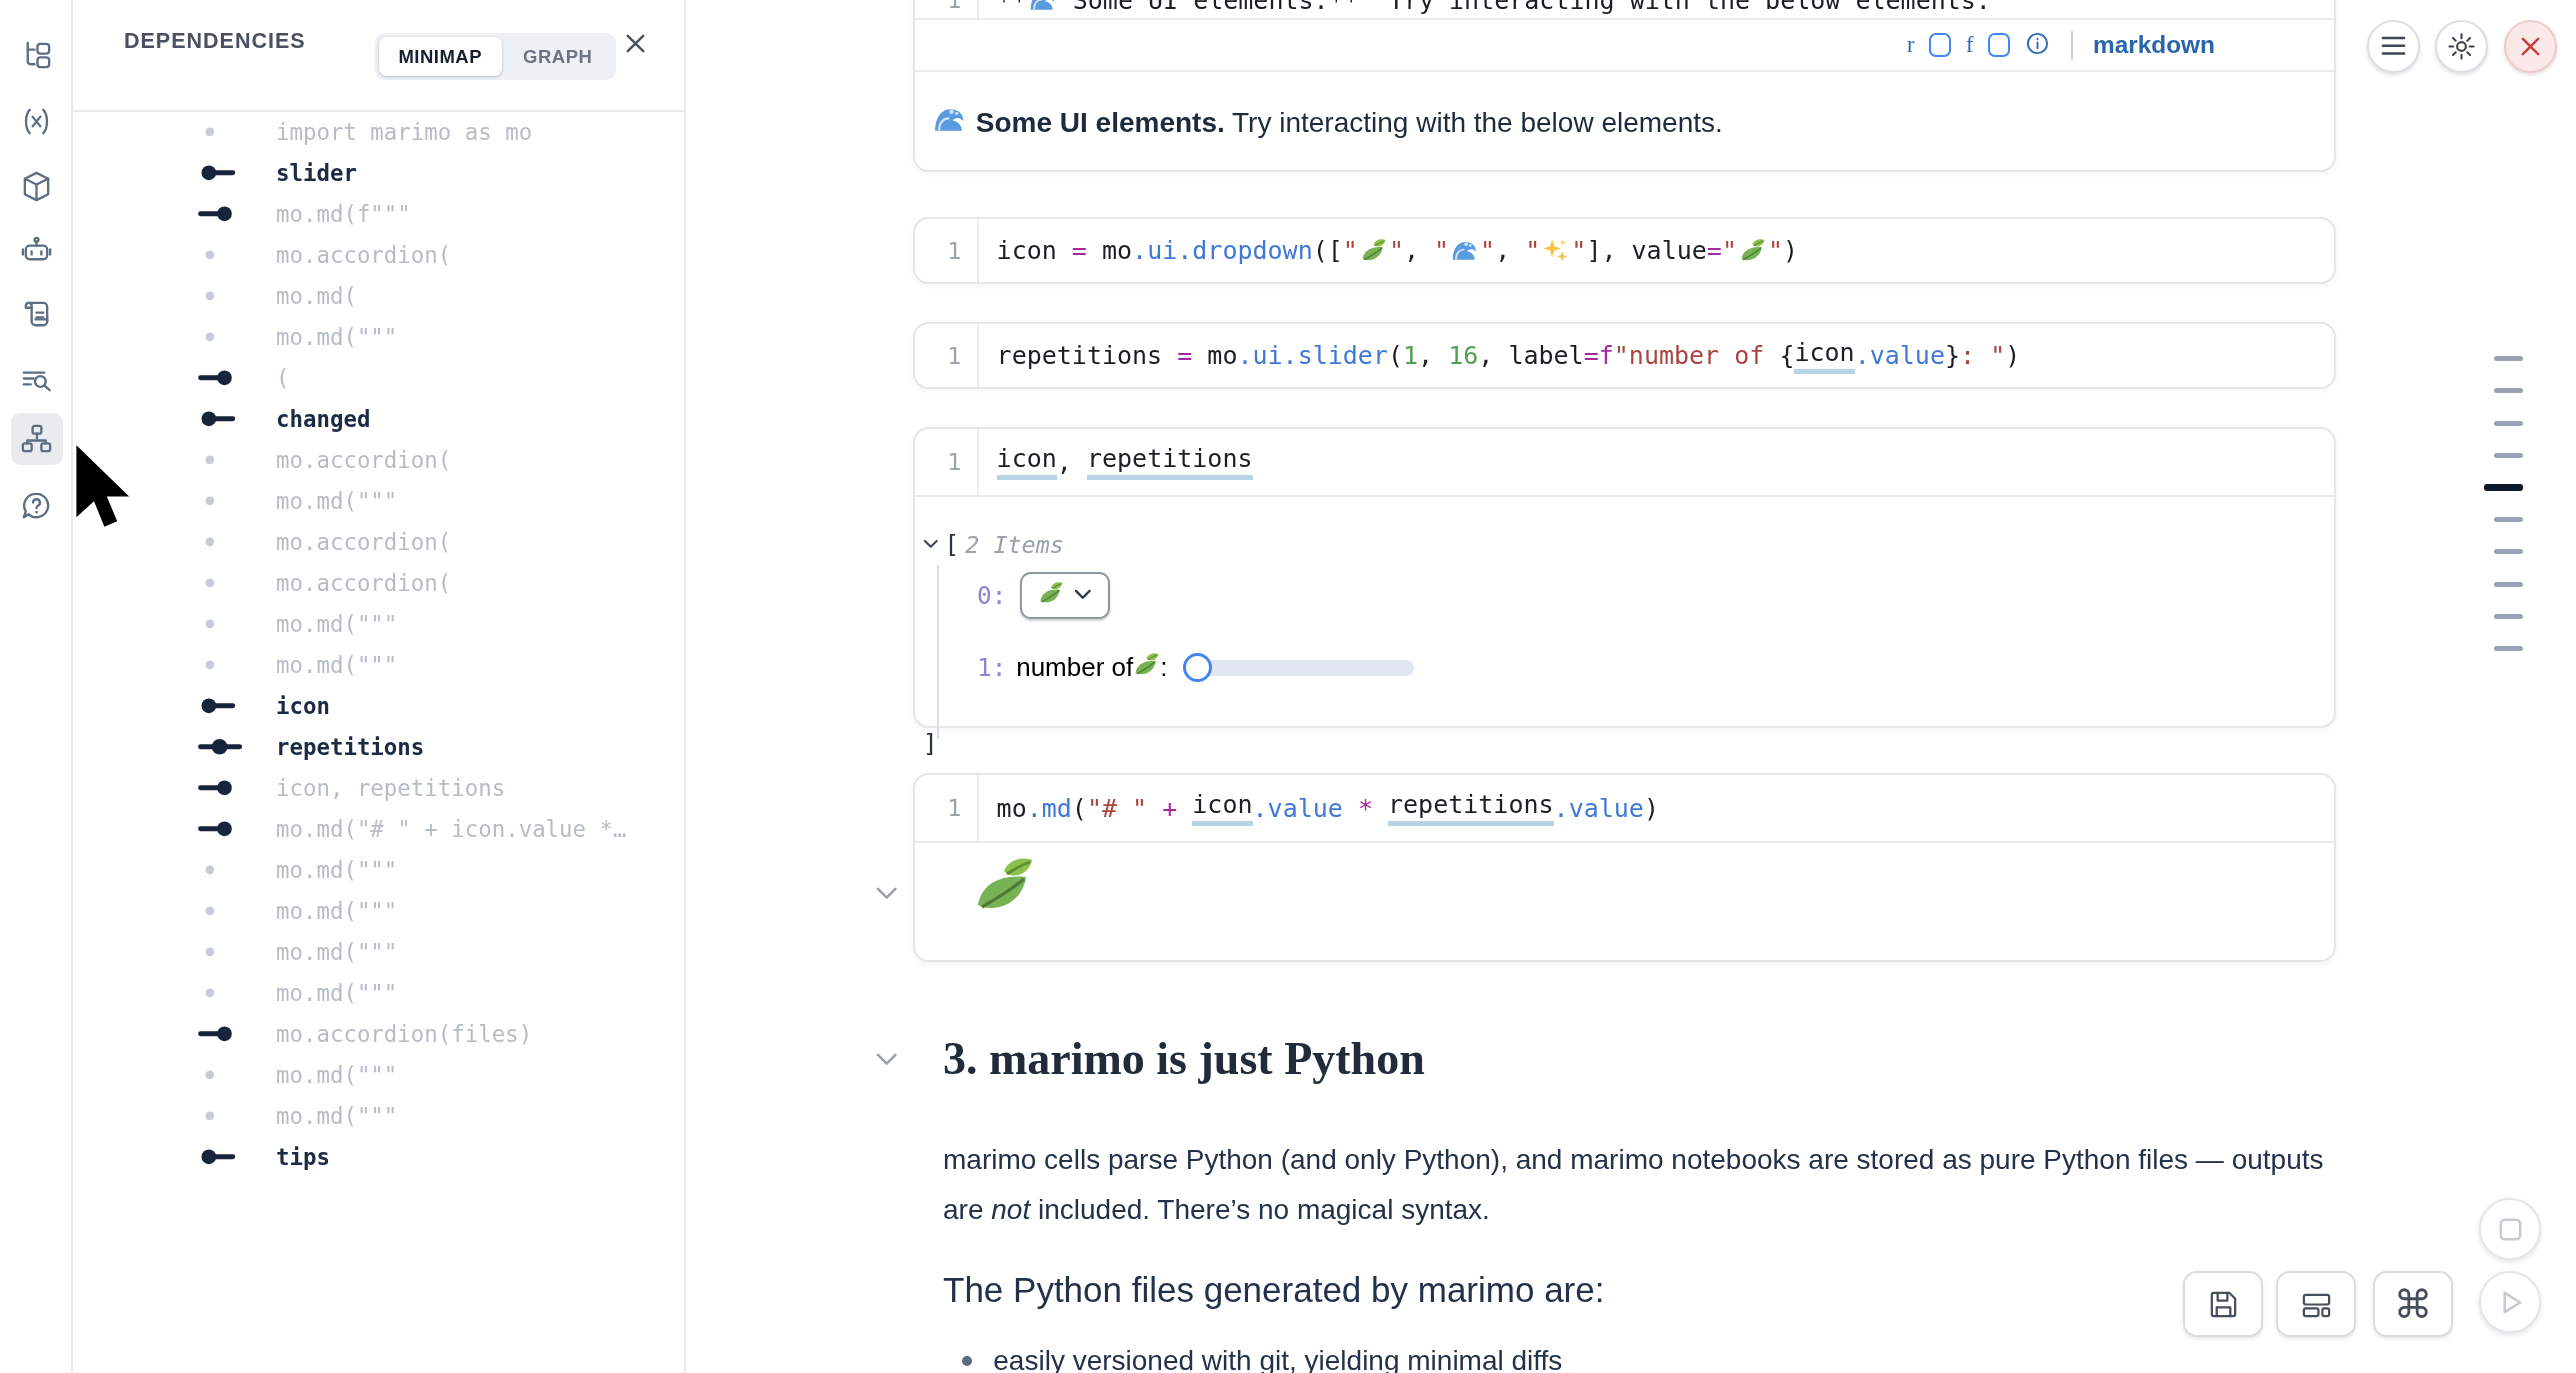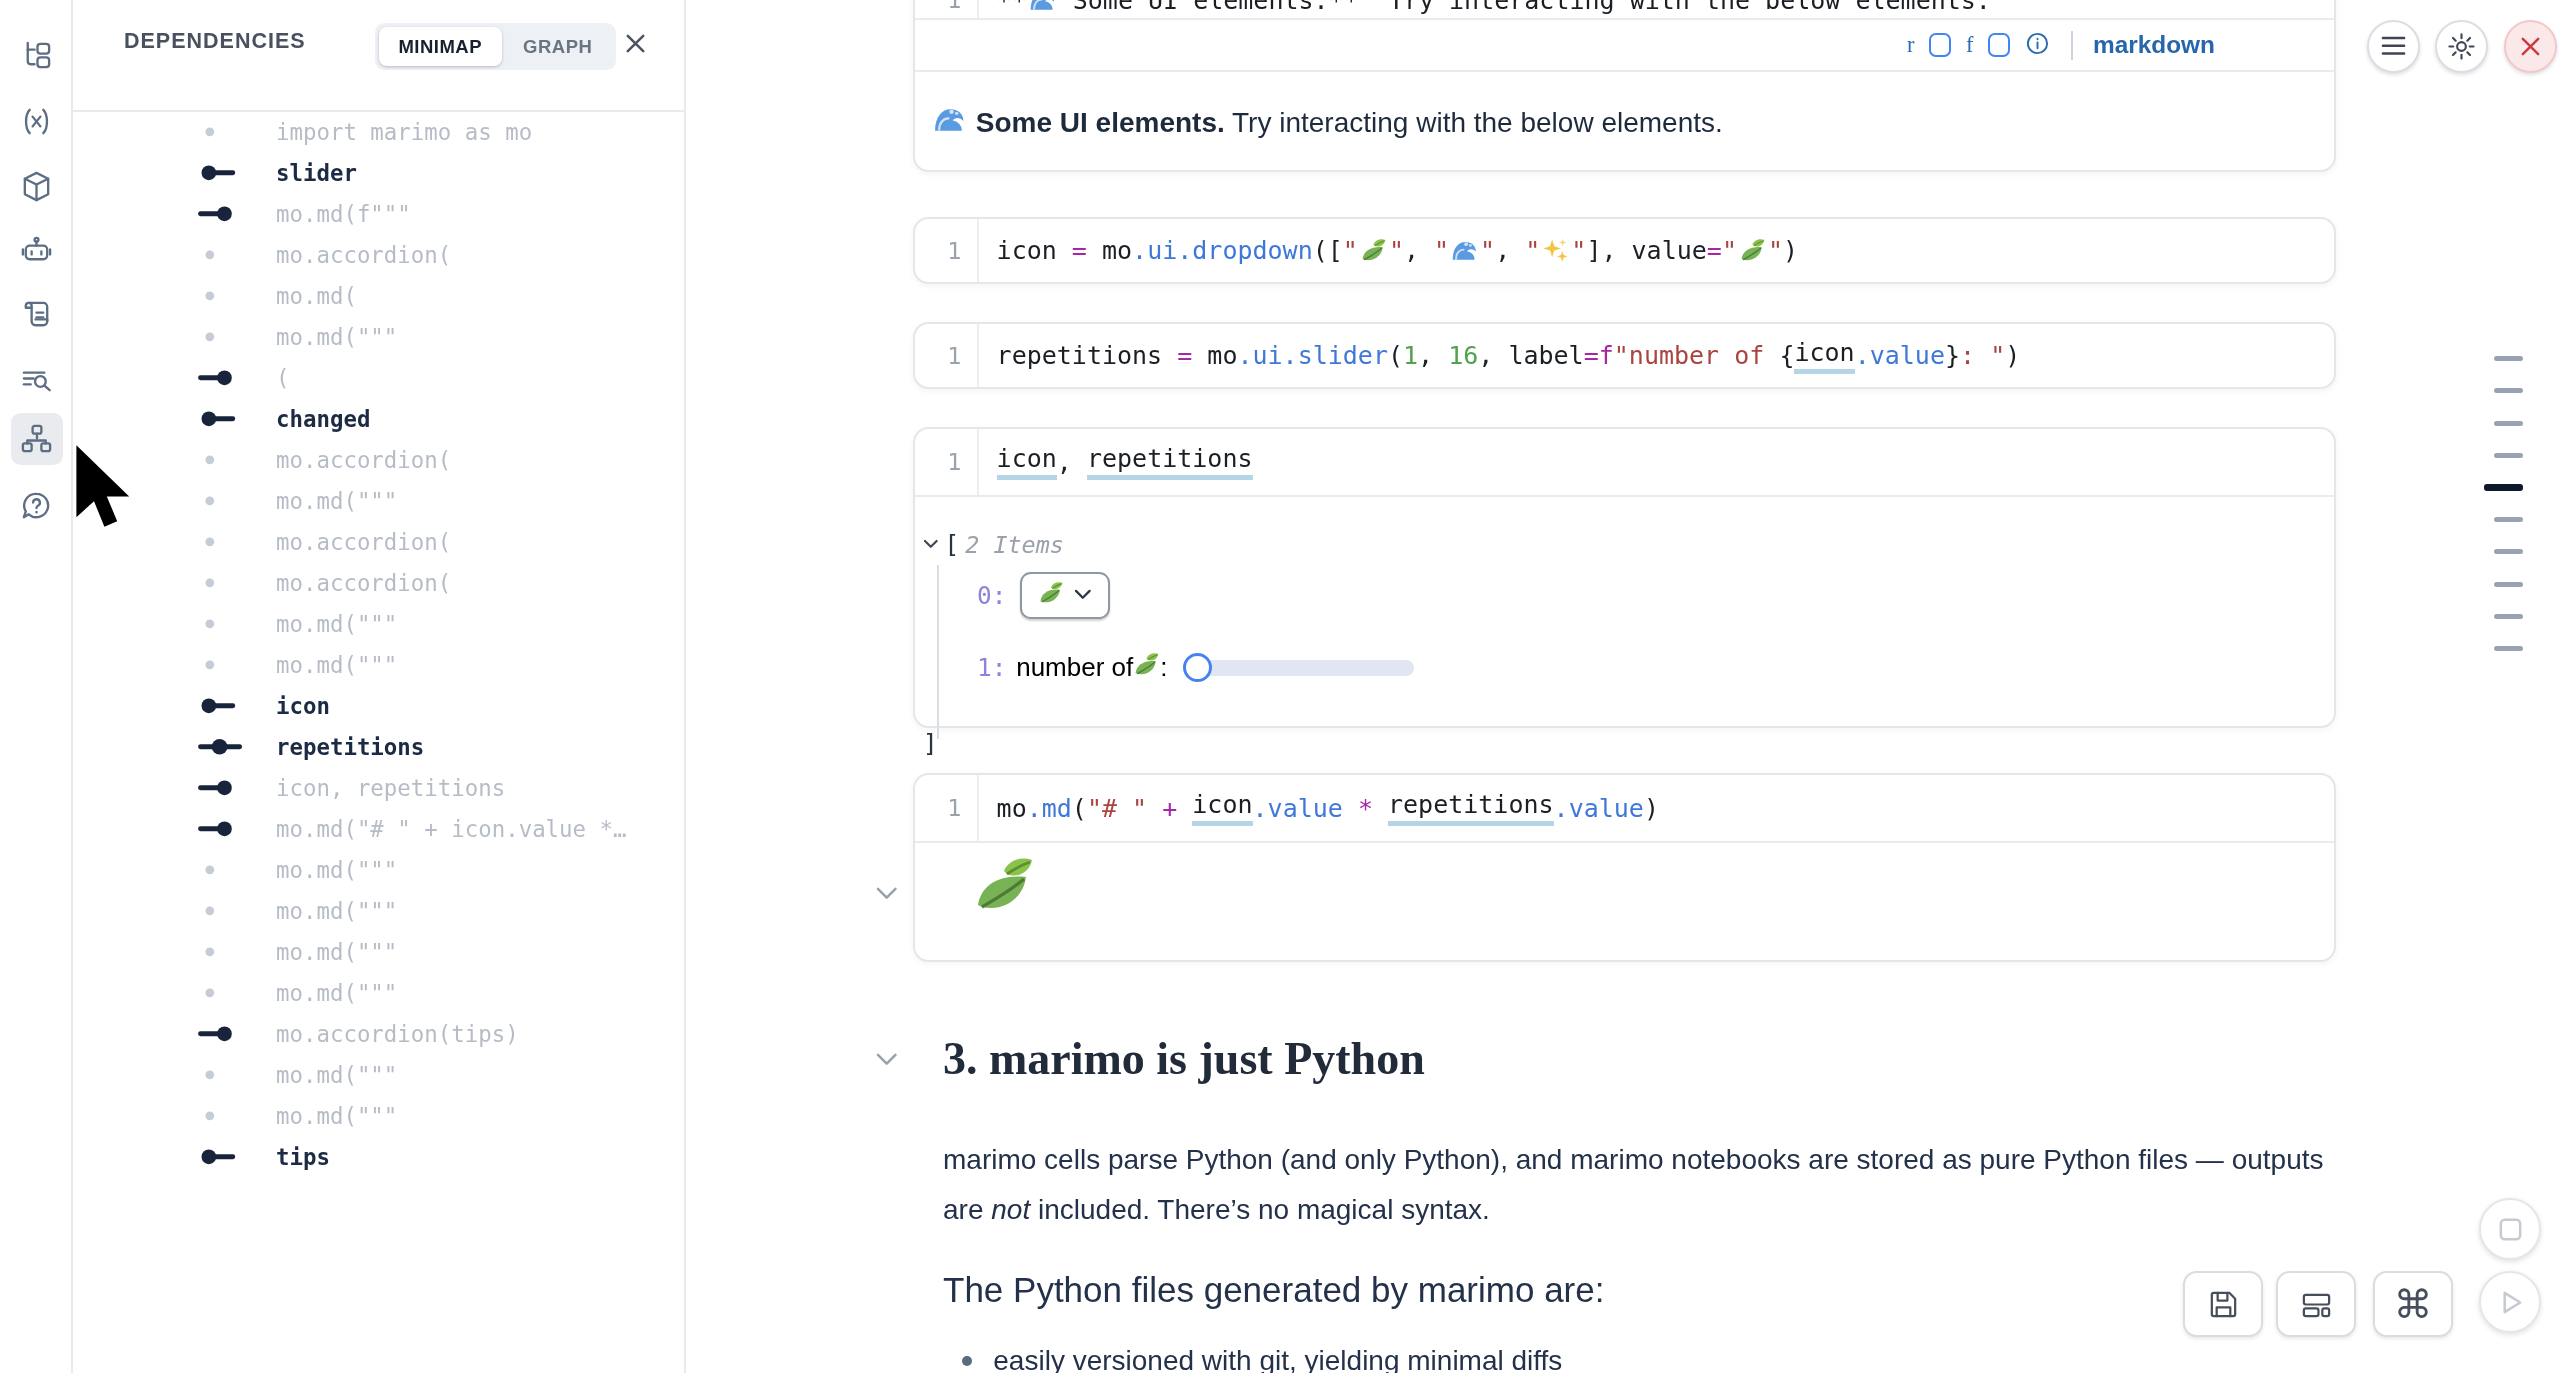--- a/index.html
+++ b/index.html
@@ -16,21 +16,21 @@
   .rail-btn.active { background:#e9ebef; }
   .rail-btn svg { stroke:#5d6e83; fill:none; stroke-width:2.4; stroke-linecap:round; stroke-linejoin:round; }
 
   
   #panel { position:absolute; left:73px; top:0; width:613px; height:1374px; background:#fff;
     border-right:2px solid #e8eaee; }
   #panel-header { position:absolute; left:0; top:0; width:100%; height:112px;
     border-bottom:2px solid #e8eaee; }
   #panel-title { position:absolute; left:51px; top:29px; font-size:21.5px; font-weight:700;
     color:#49515f; letter-spacing:1px; }
-  #seg { position:absolute; left:302px; top:23px; height:47px; background:#edf0f4;
+  #seg { position:absolute; left:302px; top:33px; height:47px; background:#edf0f4;
     border-radius:9.8px; display:flex; align-items:center; padding:3.9px; gap:2px; }
   .seg-btn { height:39px; padding:0 19.5px; display:flex; align-items:center; border-radius:7.8px;
     font-size:18.5px; font-weight:700; color:#6b7482; letter-spacing:0.5px; }
   .seg-btn.on { background:#fff; color:#16202e; box-shadow:0 1px 2.9px rgba(20,30,50,.25); }
   #panel-close { position:absolute; left:548px; top:29px; width:29px; height:29px; }
 
   #minimap-list { position:absolute; left:0; top:111px; width:100%; }
   .mm-item { height:41px; display:flex; align-items:center; padding-left:125px; cursor:pointer; }
   .mm-item .mm-label { margin-left:27px; font-family:"DejaVu Sans Mono", monospace;
     font-size:22.4px; color:#1c2a44; font-weight:600; white-space:pre; }
@@ -353,21 +353,21 @@
           <svg width="51" height="17.6" viewBox="0 0 52 18">
             <circle cx="12" cy="9" r="4.5" fill="#c6ccd6"></circle>
           </svg>
           <span class="mm-label">mo.md("""</span>
         </div>
         <div class="mm-item dim">
           <svg width="51" height="17.6" viewBox="0 0 52 18">
             <rect x="0" y="6.5" width="23" height="5" rx="2.5" fill="#17243b"></rect>
             <circle cx="27" cy="9" r="7.5" fill="#17243b"></circle>
           </svg>
-          <span class="mm-label">mo.accordion(tips)</span>
+          <span class="mm-label">mo.accordion(files)</span>
         </div>
         <div class="mm-item dim">
           <svg width="51" height="17.6" viewBox="0 0 52 18">
             <circle cx="12" cy="9" r="4.5" fill="#c6ccd6"></circle>
           </svg>
           <span class="mm-label">mo.md("""</span>
         </div>
         <div class="mm-item dim">
           <svg width="51" height="17.6" viewBox="0 0 52 18">
             <circle cx="12" cy="9" r="4.5" fill="#c6ccd6"></circle>

